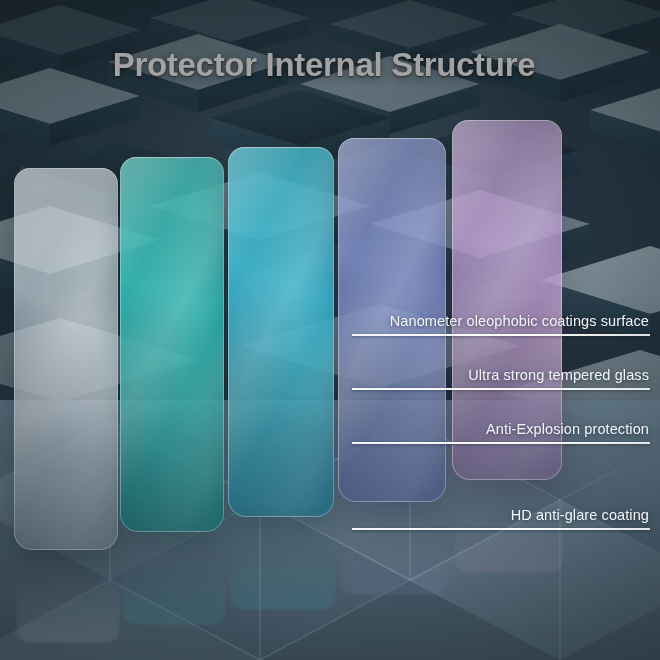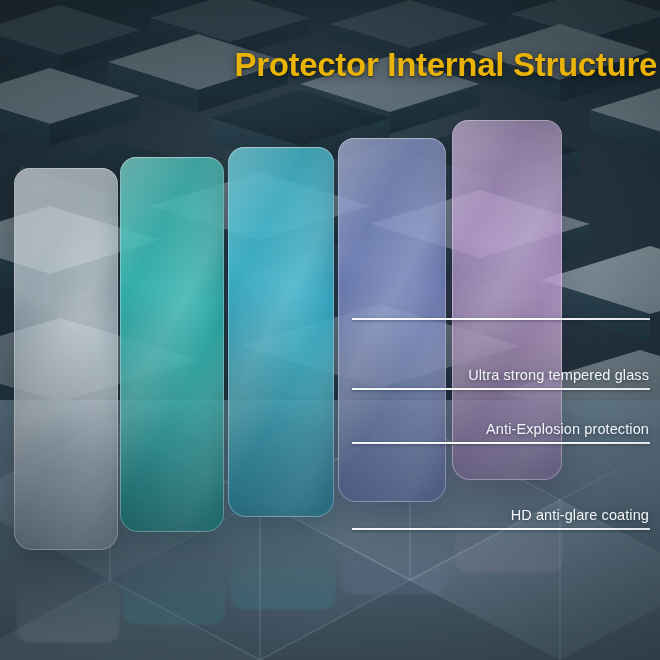--- a/index.html
+++ b/index.html
@@ -34,24 +34,24 @@
     background:
       radial-gradient(ellipse 90% 80% at 50% 45%, rgba(0,0,0,0) 40%, rgba(12,20,26,.45) 100%);
   }
   #bg-topshade {
     background:linear-gradient(180deg, rgba(16,26,33,.55) 0%, rgba(16,26,33,.18) 22%, rgba(0,0,0,0) 45%);
   }
 
   
   #title {
     position:absolute;
-    left:0; right:3px;
+    left:0; right:12px;
     top:46px;
-    text-align:right;
-    color:#eab308;
+    text-align:center;
+    color:#a3a3a3;
     font-size:33px;
     font-weight:bold;
     letter-spacing:-0.3px;
     text-shadow:0 2px 10px rgba(0,0,0,.45), 0 1px 2px rgba(0,0,0,.5);
     white-space:nowrap;
   }
 
   
   .panel {
     position:absolute;
@@ -356,20 +356,21 @@
   </div>
 
   <div id="bg-vignette" class="bg-layer"></div>
   <div id="bg-topshade" class="bg-layer"></div>
 
   <div id="title">Protector Internal Structure</div>
 
   <div id="labels">
 
     <div id="callout-1" class="callout">
+      <span class="ctext">Nanometer oleophobic coatings surface</span>
       <span class="cline"></span>
     </div>
 
     <div id="callout-2" class="callout">
       <span class="ctext">Ultra strong tempered glass</span>
       <span class="cline"></span>
     </div>
 
     <div id="callout-3" class="callout">
       <span class="ctext">Anti-Explosion protection</span>

